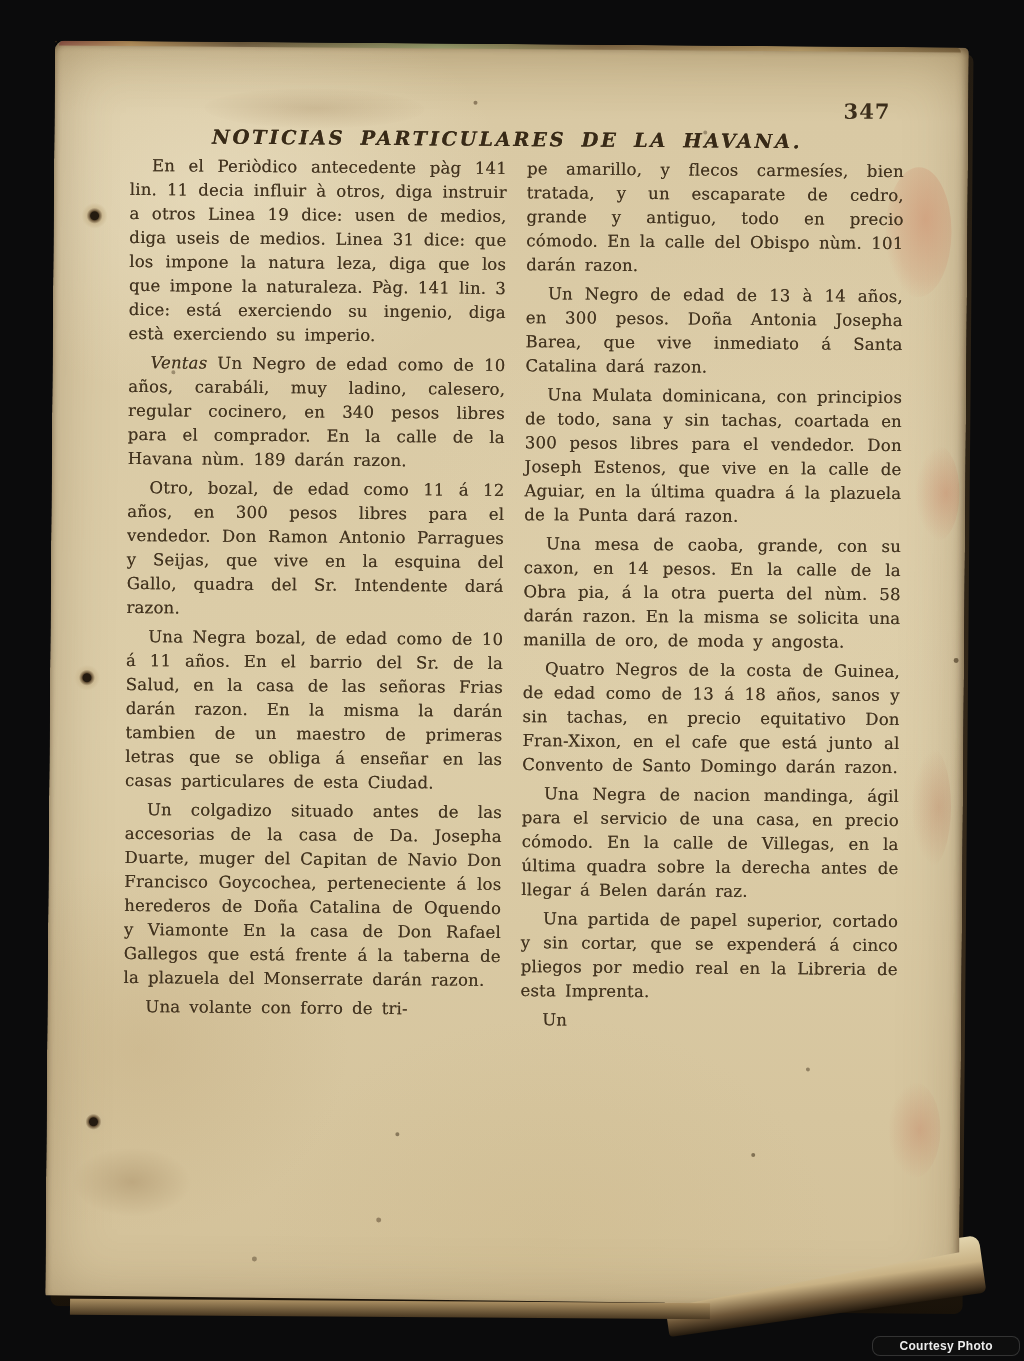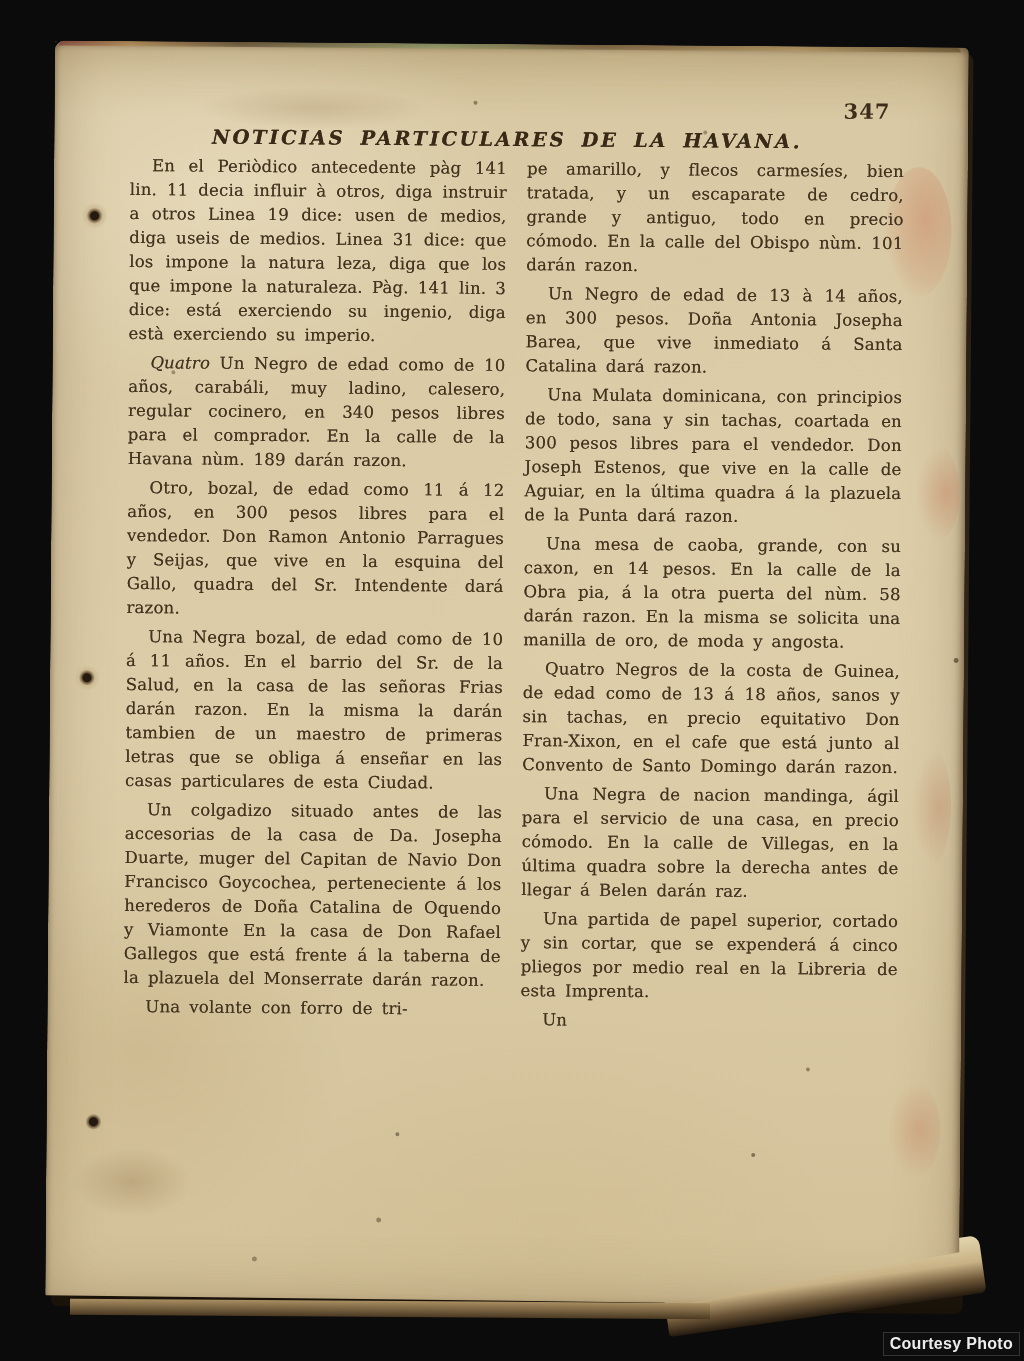--- a/index.html
+++ b/index.html
@@ -103,23 +103,23 @@
     word-spacing:3.5px;letter-spacing:.2px;
     text-shadow:0 0 .5px rgba(66,51,31,.75);
   }
   .col p.no-indent{text-indent:0;}
   .lead-italic{font-style:italic;}
   .catchword{text-align:right;padding-right:42px;text-indent:0;margin-top:8px;}
   
   .watermark{
     position:absolute;right:4px;bottom:5px;
     background:rgba(14,14,14,.9);border:1px solid rgba(90,90,90,.5);
-    border-radius:0;padding:2px 6px;
+    border-radius:8px;padding:2px 26px;
     font-family:"Liberation Sans","DejaVu Sans",sans-serif;
-    font-size:16px;font-weight:bold;color:#ededed;letter-spacing:.3px;
+    font-size:12px;font-weight:bold;color:#ededed;letter-spacing:.3px;
   }
 </style>
 </head>
 <body>
 
 <div class="under-paper"></div>
 <div class="under-corner"></div>
 <div class="under-strip"></div>
 
 <div class="paper">
@@ -134,21 +134,21 @@
   <div class="hole h3"></div>
   <div class="specks"></div>
 
   <div class="content">
     <div class="pageno">347</div>
     <div class="masthead">NOTICIAS PARTICULARES DE LA HAVANA.</div>
 
     <div class="columns">
       <div class="col">
         <p>En el Periòdico antecedente pàg 141 lin. 11 decia influir à otros, diga instruir a otros Linea 19 dice: usen de medios, diga useis de medios. Linea 31 dice: que los impone la natura leza, diga que los que impone la naturaleza. Pàg. 141 lin. 3 dice: está exerciendo su ingenio, diga està exerciendo su imperio.</p>
-        <p><span class="lead-italic">Quatro</span> <span>Un Negro de edad como de 10 años, carabáli, muy ladino, calesero, regular cocinero, en 340 pesos libres para el comprador. En la calle de la Havana nùm. 189 darán razon.</span></p>
+        <p><span class="lead-italic">Ventas</span> <span>Un Negro de edad como de 10 años, carabáli, muy ladino, calesero, regular cocinero, en 340 pesos libres para el comprador. En la calle de la Havana nùm. 189 darán razon.</span></p>
         <p>Otro, bozal, de edad como 11 á 12 años, en 300 pesos libres para el vendedor. Don Ramon Antonio Parragues y Seijas, que vive en la esquina del Gallo, quadra del Sr. Intendente dará razon.</p>
         <p>Una Negra bozal, de edad como de 10 á 11 años. En el barrio del Sr. de la Salud, en la casa de las señoras Frias darán razon. En la misma la darán tambien de un maestro de primeras letras que se obliga á enseñar en las casas particulares de esta Ciudad.</p>
         <p>Un colgadizo situado antes de las accesorias de la casa de Da. Josepha Duarte, muger del Capitan de Navio Don Francisco Goycochea, perteneciente á los herederos de Doña Catalina de Oquendo y Viamonte En la casa de Don Rafael Gallegos que está frente á la taberna de la plazuela del Monserrate darán razon.</p>
         <p>Una volante con forro de tri-</p>
       </div>
       <div class="col">
         <p class="no-indent">pe amarillo, y flecos carmesíes, bien tratada, y un escaparate de cedro, grande y antiguo, todo en precio cómodo. En la calle del Obispo nùm. 101 darán razon.</p>
         <p>Un Negro de edad de 13 à 14 años, en 300 pesos. Doña Antonia Josepha Barea, que vive inmediato á Santa Catalina dará razon.</p>
         <p>Una Mulata dominicana, con principios de todo, sana y sin tachas, coartada en 300 pesos libres para el vendedor. Don Joseph Estenos, que vive en la calle de Aguiar, en la última quadra á la plazuela de la Punta dará razon.</p>
         <p>Una mesa de caoba, grande, con su caxon, en 14 pesos. En la calle de la Obra pia, á la otra puerta del nùm. 58 darán razon. En la misma se solicita una manilla de oro, de moda y angosta.</p>

